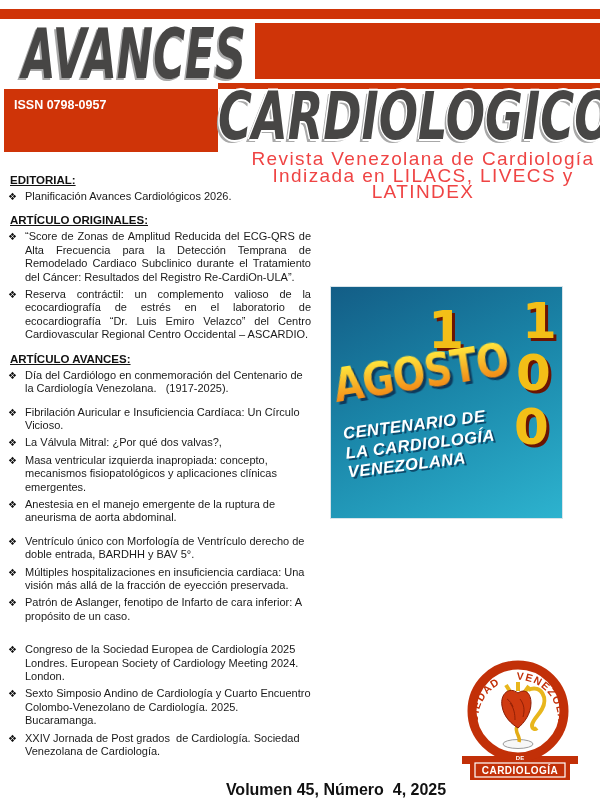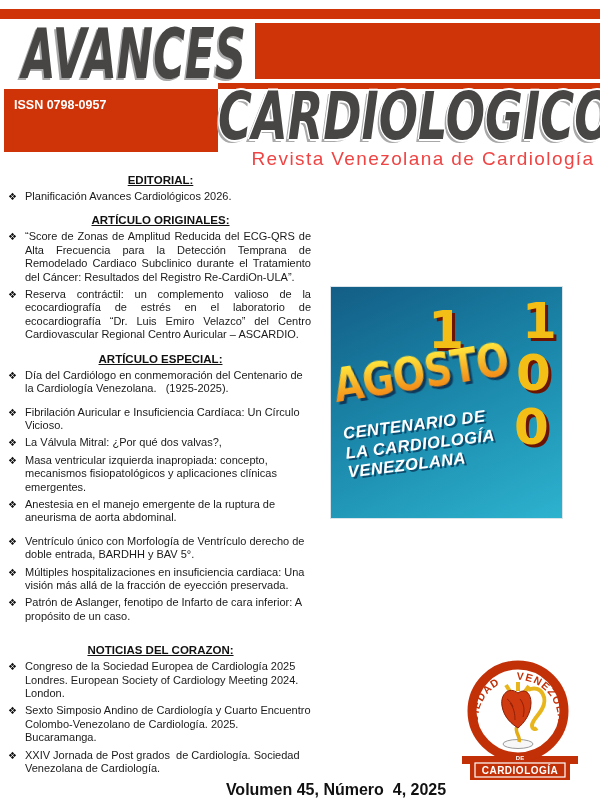--- a/index.html
+++ b/index.html
@@ -21,21 +21,21 @@
            font-weight:bold;font-style:italic;font-size:66px;color:#474645;
            transform:scaleX(0.70);transform-origin:left top;white-space:nowrap;
            text-shadow:-2px 0 0 #fff,2px 0 0 #fff,0 -2px 0 #fff,0 2px 0 #fff,-4px 3px 0 #a8a8a8;}
   .tagline{position:absolute;left:248px;top:142px;width:350px;text-align:center;
            color:#ef4444;font-size:19px;line-height:16.5px;letter-spacing:1.4px;}
 
   
   .toc{position:absolute;left:8px;top:164px;width:303px;font-size:11px;line-height:1.22;}
   .toc-section{margin-bottom:10px;}
   .toc-section h3{margin:0 0 3px 2px;font-size:11.5px;font-weight:bold;
-                  text-decoration:underline;color:#111;text-align:center;}
+                  text-decoration:underline;color:#111;}
   .toc-section:nth-child(6){margin-top:20px;}
   .toc-item{display:flex;margin-bottom:4px;}
   .toc-item .bullet{flex:0 0 17px;font-size:10px;color:#111;padding-top:1px;}
   .toc-item .itext{flex:1;white-space:pre-wrap;}
   .toc-item.justify .itext{text-align:justify;}
 
   
   .poster{position:absolute;left:330px;top:277px;width:233px;height:233px;
           background:linear-gradient(155deg,#135d86 0%,#1a85a8 45%,#2db3cf 100%);
           overflow:hidden;box-shadow:0 0 0 1px #d8e4ea inset;}
@@ -76,46 +76,47 @@
   <div class="redrule"></div>
 
   <div class="issnbox">
     <div>ISSN 0798-0957</div>
   </div>
 
   <div class="cardiologicos">CARDIOLOGICOS</div>
 
   <div class="tagline">
     <div>Revista Venezolana de Cardiología</div>
+    <div>Indizada en LILACS, LIVECS y LATINDEX</div>
   </div>
 
   <div class="toc">
       <section class="toc-section">
         <h3>EDITORIAL:</h3>
         <div class="toc-item">
           <span class="bullet">❖</span>
           <span class="itext">Planificación Avances Cardiológicos 2026.</span>
         </div>
       </section>
       <section class="toc-section">
         <h3>ARTÍCULO ORIGINALES:</h3>
         <div class="toc-item justify">
           <span class="bullet">❖</span>
           <span class="itext">“Score de Zonas de Amplitud Reducida del ECG-QRS de Alta Frecuencia para la Detección Temprana de Remodelado Cardiaco Subclinico durante el Tratamiento del Cáncer: Resultados del Registro Re-CardiOn-ULA”.</span>
         </div>
         <div class="toc-item justify">
           <span class="bullet">❖</span>
-          <span class="itext">Reserva contráctil: un complemento valioso de la ecocardiografía de estrés en el laboratorio de ecocardiografía “Dr. Luis Emiro Velazco” del Centro Cardiovascular Regional Centro Auricular – ASCARDIO.</span>
-        </div>
-      </section>
-      <section class="toc-section">
-        <h3>ARTÍCULO ESPECIAL:</h3>
-        <div class="toc-item">
-          <span class="bullet">❖</span>
-          <span class="itext">Día del Cardiólogo en conmemoración del Centenario de la Cardiología Venezolana.   (1925-2025).</span>
+          <span class="itext">Reserva contráctil: un complemento valioso de la ecocardiografía de estrés en el laboratorio de ecocardiografía “Dr. Luis Emiro Velazco” del Centro Cardiovascular Regional Centro Occidental – ASCARDIO.</span>
+        </div>
+      </section>
+      <section class="toc-section">
+        <h3>ARTÍCULO AVANCES:</h3>
+        <div class="toc-item">
+          <span class="bullet">❖</span>
+          <span class="itext">Día del Cardiólogo en conmemoración del Centenario de la Cardiología Venezolana.   (1917-2025).</span>
         </div>
       </section>
       <section class="toc-section">
         <div class="toc-item">
           <span class="bullet">❖</span>
           <span class="itext">Fibrilación Auricular e Insuficiencia Cardíaca: Un Círculo Vicioso.</span>
         </div>
         <div class="toc-item">
           <span class="bullet">❖</span>
           <span class="itext">La Válvula Mitral: ¿Por qué dos valvas?,</span>
@@ -137,21 +138,20 @@
         <div class="toc-item">
           <span class="bullet">❖</span>
           <span class="itext">Múltiples hospitalizaciones en insuficiencia cardiaca: Una visión más allá de la fracción de eyección preservada.</span>
         </div>
         <div class="toc-item">
           <span class="bullet">❖</span>
           <span class="itext">Patrón de Aslanger, fenotipo de Infarto de cara inferior: A propósito de un caso.</span>
         </div>
       </section>
       <section class="toc-section">
-        <h3>NOTICIAS DEL CORAZON:</h3>
         <div class="toc-item">
           <span class="bullet">❖</span>
           <span class="itext">Congreso de la Sociedad Europea de Cardiología 2025 Londres. European Society of Cardiology Meeting 2024. London.</span>
         </div>
         <div class="toc-item">
           <span class="bullet">❖</span>
           <span class="itext">Sexto Simposio Andino de Cardiología y Cuarto Encuentro Colombo-Venezolano de Cardiología. 2025. Bucaramanga.</span>
         </div>
         <div class="toc-item">
           <span class="bullet">❖</span>

